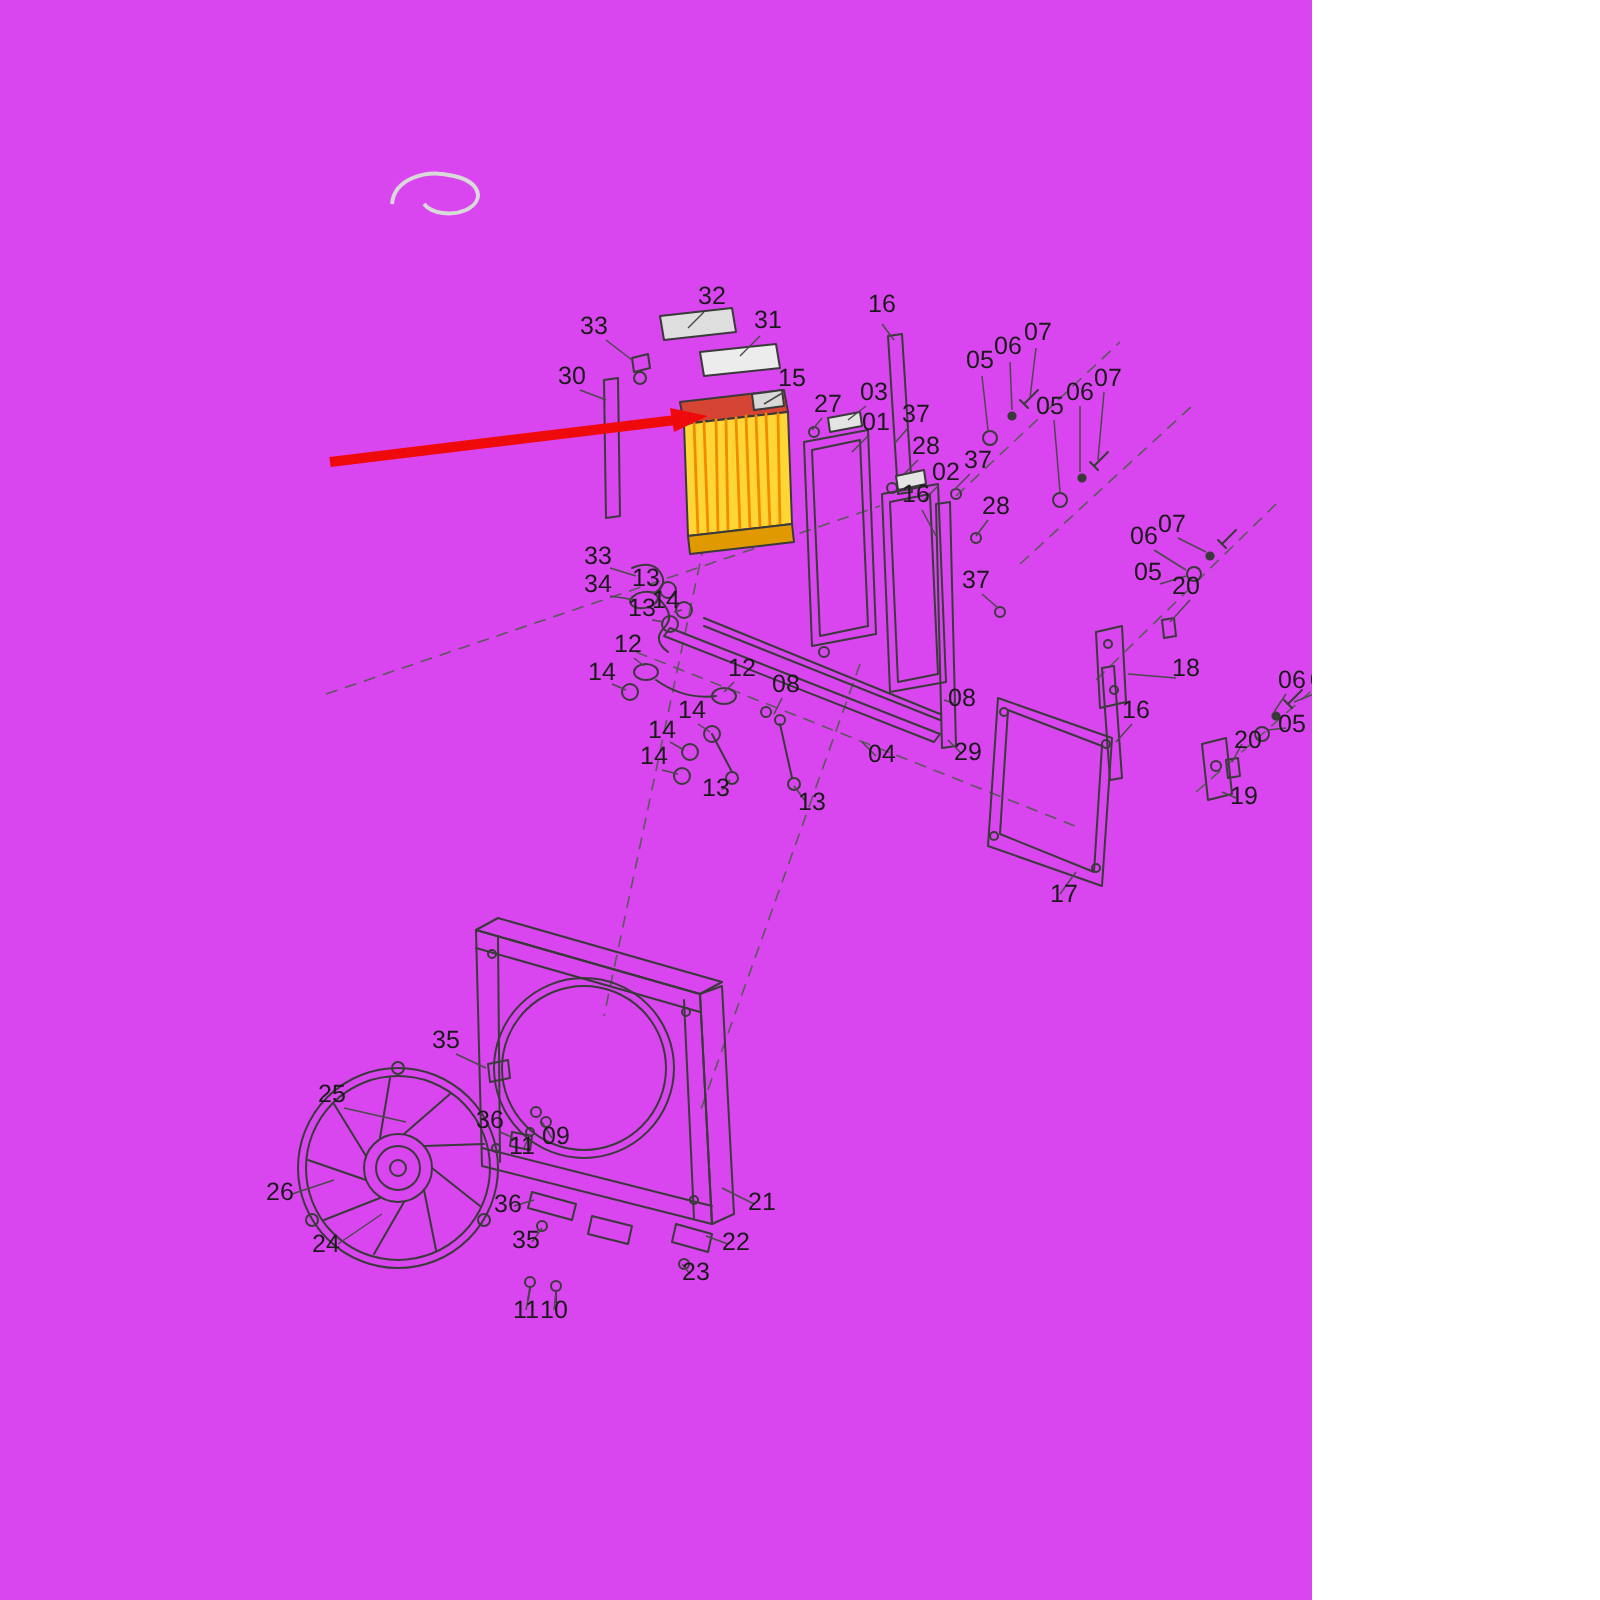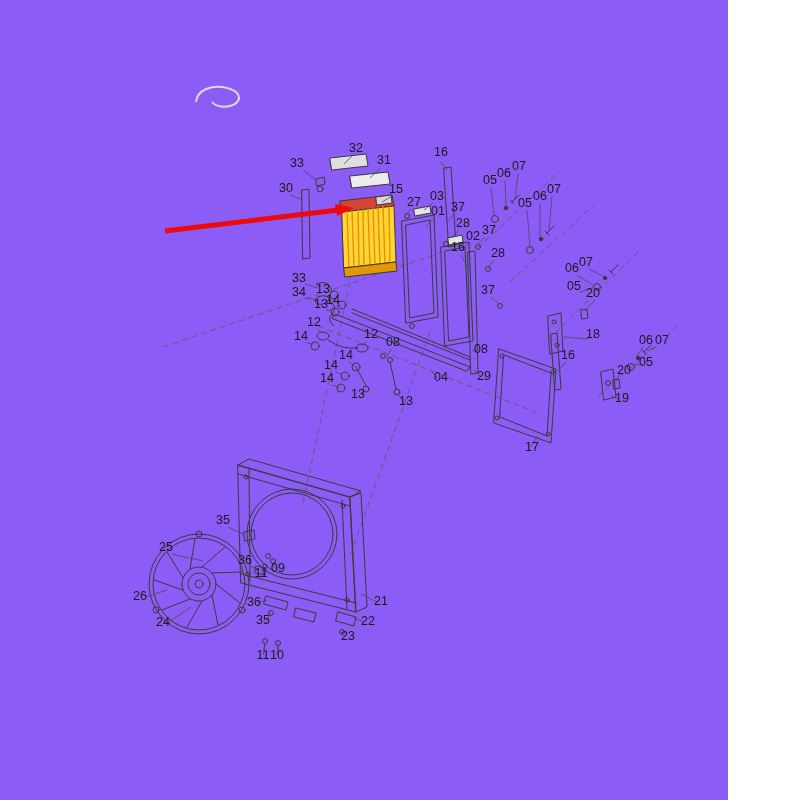--- a/index.html
+++ b/index.html
@@ -1,16 +1,16 @@
 <!DOCTYPE html>
 <html><head>
 <meta charset="utf-8">
 <style>
   html,body{margin:0;padding:0;background:#ffffff;}
-  .stage{width:728px;height:800px;position:relative;background:#8b5cf6;overflow:hidden;}
+  .stage{width:656px;height:800px;position:relative;background:#d946ef;overflow:hidden;}
   svg{display:block;}
   #part-labels text{font:12.5px "Liberation Sans", sans-serif;text-anchor:middle;}
 </style>
 </head>
 <body>
 
 <div class="stage">
 <svg width="800" height="800" viewBox="0 0 800 800">
 
   <path d="M196,102 C197,90 212,84 227,88 C240,91 243,100 233,105 C226,108 216,107 212,102" fill="none" stroke-width="2" stroke="#d9d9d9"></path>

